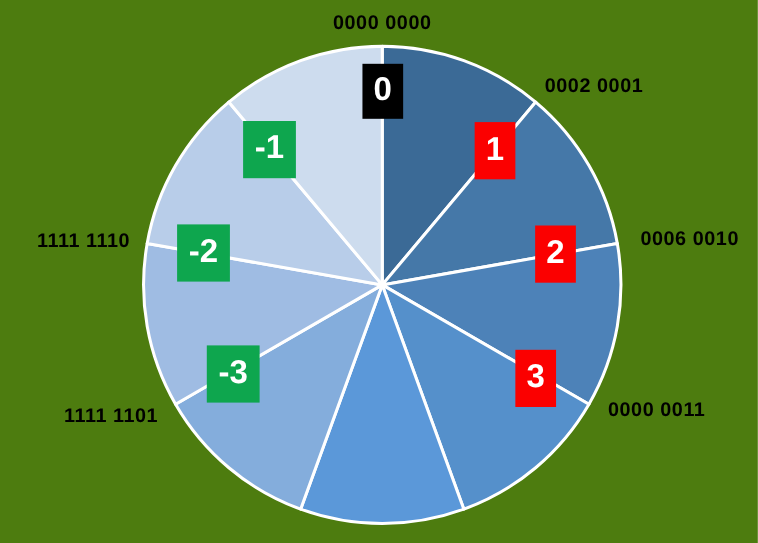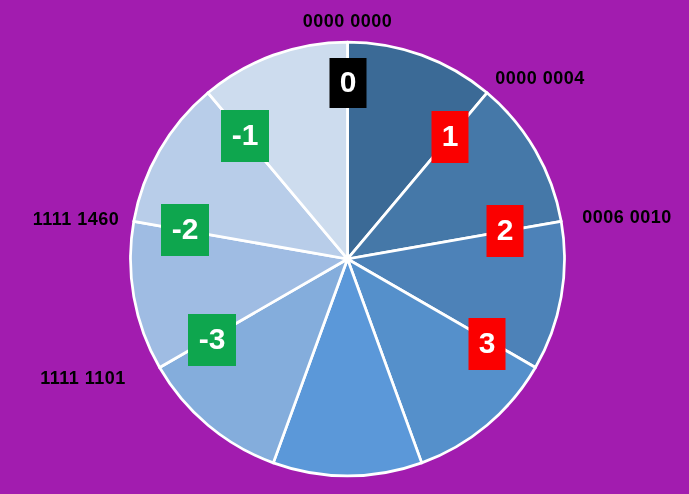--- a/index.html
+++ b/index.html
@@ -4,21 +4,21 @@
 <style>
   html, body {
     margin: 0; padding: 0;
     background: #FFFFFF;
     font-family: "Liberation Sans", "DejaVu Sans", sans-serif;
   }
   .canvas {
     position: relative;
     width: 689px;
     height: 494px;
-    background: #a21caf;
+    background: #4d7c0f;
     overflow: hidden;
   }
   .wheel-svg {
     position: absolute;
     left: 0; top: 0;
     width: 689px; height: 494px;
   }
   .wheel-svg path {
     stroke: #FFFFFF;
     stroke-width: 2.75;
@@ -61,24 +61,25 @@
     <path d="M347.5 259 L561.2 221.3 A217 217 0 0 1 535.4 367.5 Z" fill="#4D82B8"></path>
     <path d="M347.5 259 L535.4 367.5 A217 217 0 0 1 421.7 462.9 Z" fill="#5590CB"></path>
     <path d="M347.5 259 L421.7 462.9 A217 217 0 0 1 273.3 462.9 Z" fill="#5B98D9"></path>
     <path d="M347.5 259 L273.3 462.9 A217 217 0 0 1 159.6 367.5 Z" fill="#84ADDC"></path>
     <path d="M347.5 259 L159.6 367.5 A217 217 0 0 1 133.8 221.3 Z" fill="#9FBCE3"></path>
     <path d="M347.5 259 L133.8 221.3 A217 217 0 0 1 208 92.8 Z" fill="#B8CDE9"></path>
     <path d="M347.5 259 L208 92.8 A217 217 0 0 1 347.5 42 Z" fill="#CDDCEE"></path>
   </svg>
 
   <div class="bin-label" style="left:347.5px; top:21px;">0000 0000</div>
-  <div class="bin-label" style="left:540px; top:78px;">0000 0004</div>
+  <div class="bin-label" style="left:540px; top:78px;">0002 0001</div>
   <div class="bin-label" style="left:627px; top:217px;">0006 0010</div>
-  <div class="bin-label" style="left:83px; top:378px;">1111 1101</div>
-  <div class="bin-label" style="left:76px; top:219px;">1111 1460</div>
+  <div class="bin-label" style="left:597px; top:373px;">0000 0011</div>
+  <div class="bin-label" style="left:101px; top:378px;">1111 1101</div>
+  <div class="bin-label" style="left:76px; top:219px;">1111 1110</div>
 
   <div class="badge zero" style="left: 348px; top: 83px; background-color: rgb(0, 0, 0);">0</div>
   <div class="badge pos" style="left: 450px; top: 137px; background-color: rgb(251, 0, 0);">1</div>
   <div class="badge pos" style="left: 505px; top: 231px; background-color: rgb(251, 0, 0);">2</div>
   <div class="badge pos" style="left: 487px; top: 344px; background-color: rgb(251, 0, 0);">3</div>
   <div class="badge neg" style="left: 212px; top: 340px; background-color: rgb(14, 166, 78);">-3</div>
   <div class="badge neg" style="left: 185px; top: 230px; background-color: rgb(14, 166, 78);">-2</div>
   <div class="badge neg" style="left: 245px; top: 136px; background-color: rgb(14, 166, 78);">-1</div>
 
 </div>

